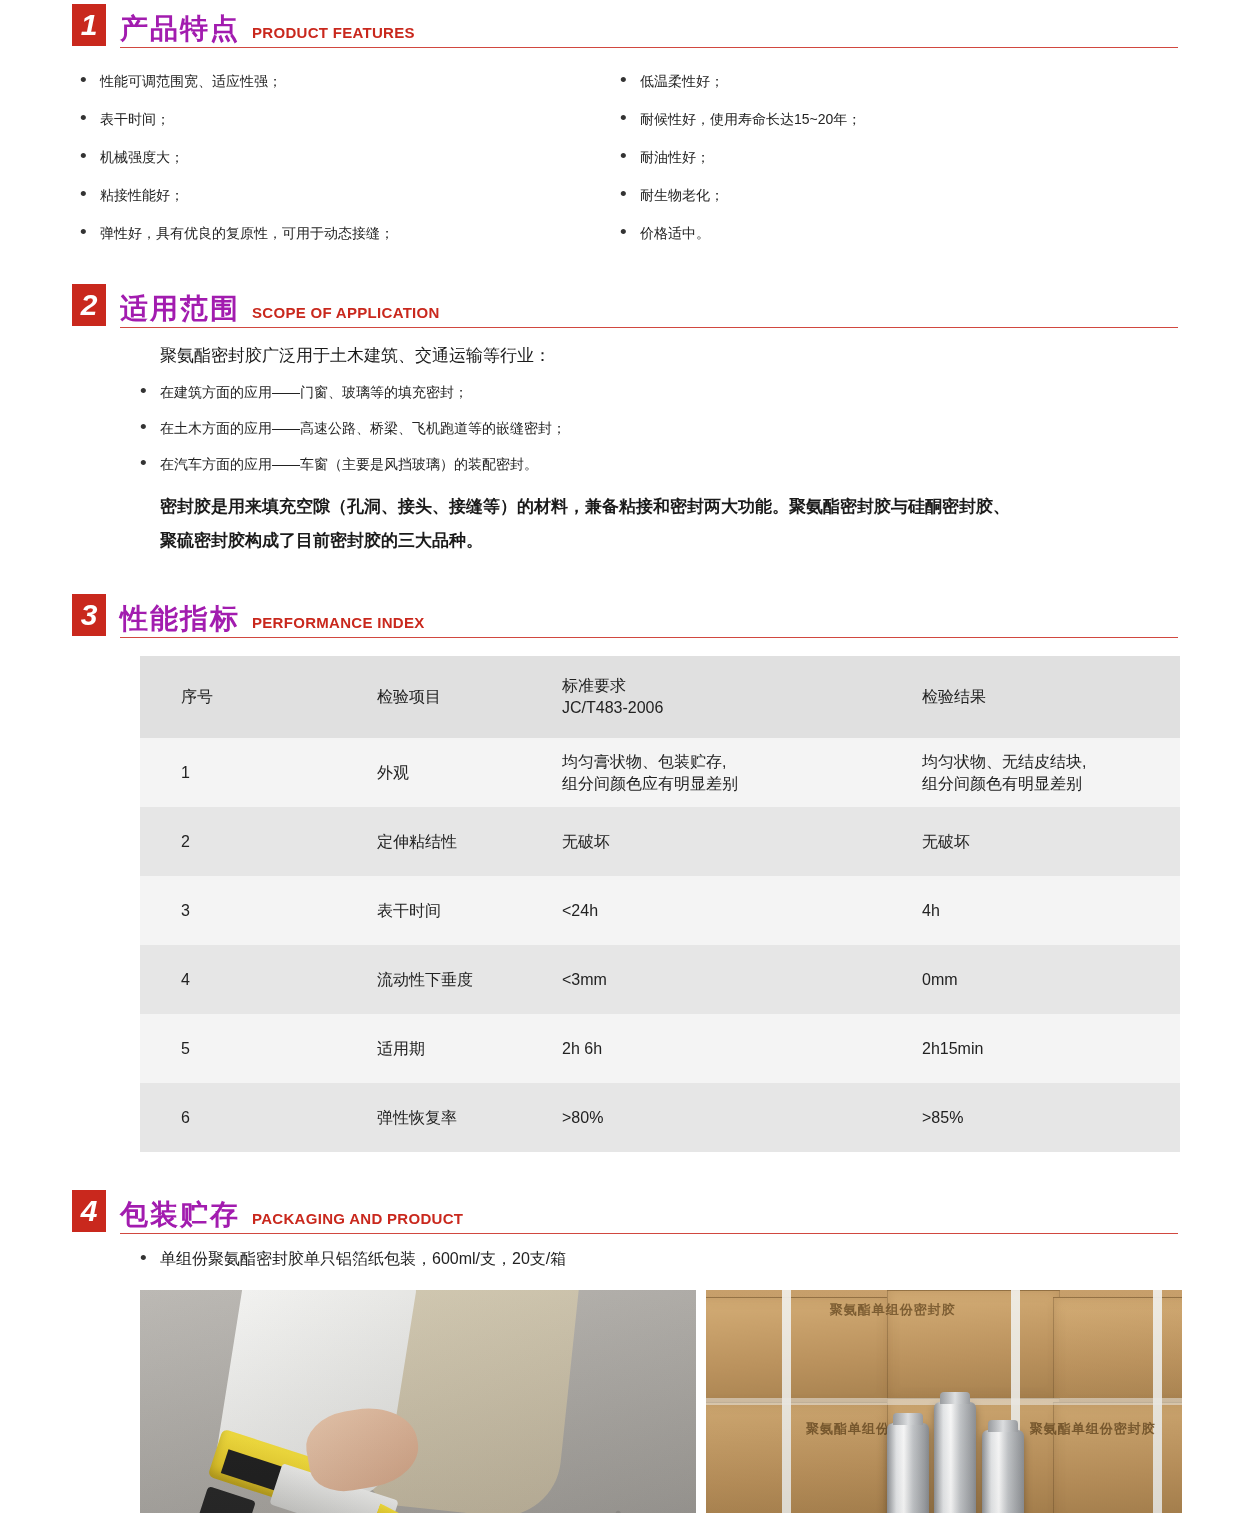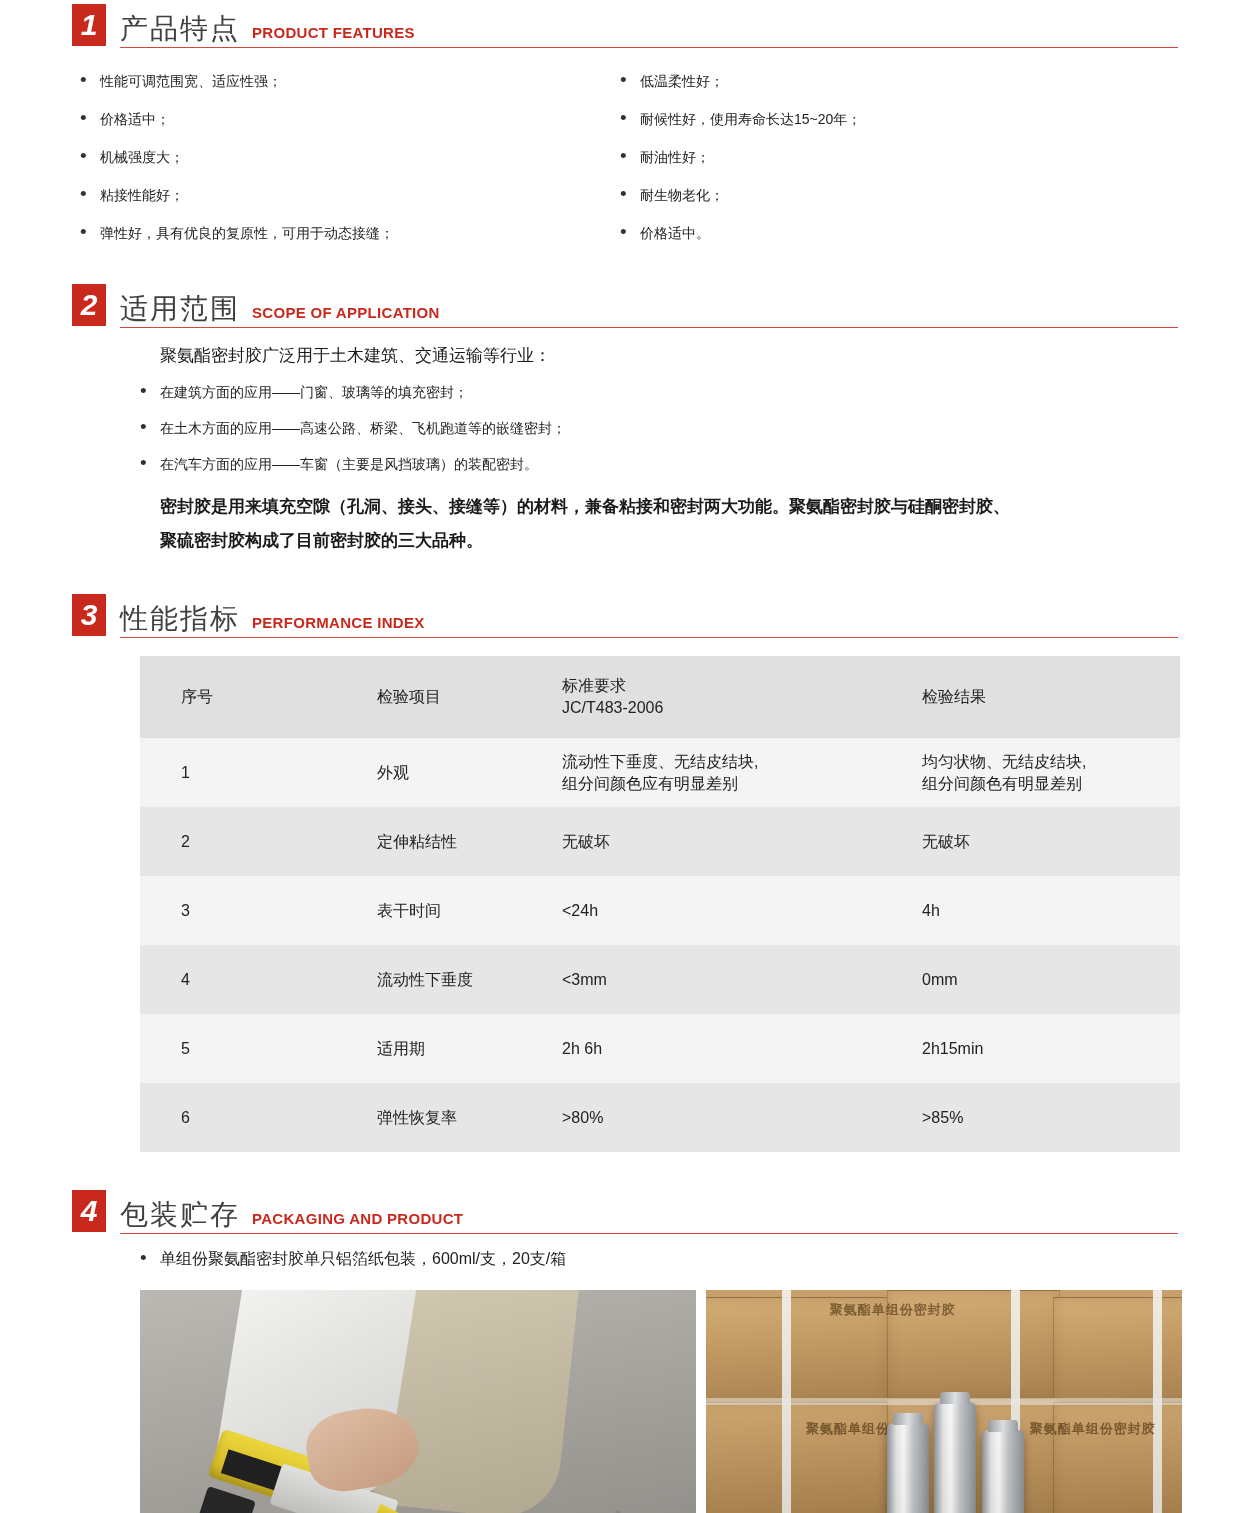--- a/index.html
+++ b/index.html
@@ -38,22 +38,22 @@
     font-size: 30px;
     font-weight: bold;
     font-style: italic;
     line-height: 42px;
     text-align: center;
     flex: 0 0 auto;
     margin-right: 14px;
   }
   .sec-title-cn {
     font-size: 28px;
-    font-weight: normal;
-    color: #404040;
+    font-weight: bold;
+    color: #a21caf;
     letter-spacing: 2px;
     line-height: 34px;
   }
   .sec-title-en {
     font-size: 15px;
     font-weight: bold;
     color: #c9281d;
     letter-spacing: 0.3px;
     margin-left: 12px;
     line-height: 26px;
@@ -322,21 +322,21 @@
     <div class="sec-num">1</div>
     <div class="sec-title-cn">产品特点</div>
     <div class="sec-title-en">PRODUCT FEATURES</div>
     <div class="sec-rule"></div>
   </div>
 
   <div class="s1-wrap">
     <div class="s1-col-a">
       <ul class="blist">
         <li>性能可调范围宽、适应性强；</li>
-        <li>价格适中；</li>
+        <li>表干时间；</li>
         <li>机械强度大；</li>
         <li>粘接性能好；</li>
         <li>弹性好，具有优良的复原性，可用于动态接缝；</li>
       </ul>
     </div>
     <div class="s1-col-b">
       <ul class="blist">
         <li>低温柔性好；</li>
         <li>耐候性好，使用寿命长达15~20年；</li>
         <li>耐油性好；</li>
@@ -388,21 +388,21 @@
             <div class="two-line">JC/T483-2006</div>
           </th>
           <th>检验结果</th>
         </tr>
       </thead>
       <tbody>
         <tr class="row-even">
           <td>1</td>
           <td>外观</td>
           <td>
-            <div class="two-line">流动性下垂度、无结皮结块,</div>
+            <div class="two-line">均匀膏状物、包装贮存,</div>
             <div class="two-line">组分间颜色应有明显差别</div>
           </td>
           <td>
             <div class="two-line">均匀状物、无结皮结块,</div>
             <div class="two-line">组分间颜色有明显差别</div>
           </td>
         </tr>
         <tr class="row-odd">
           <td>2</td>
           <td>定伸粘结性</td>

